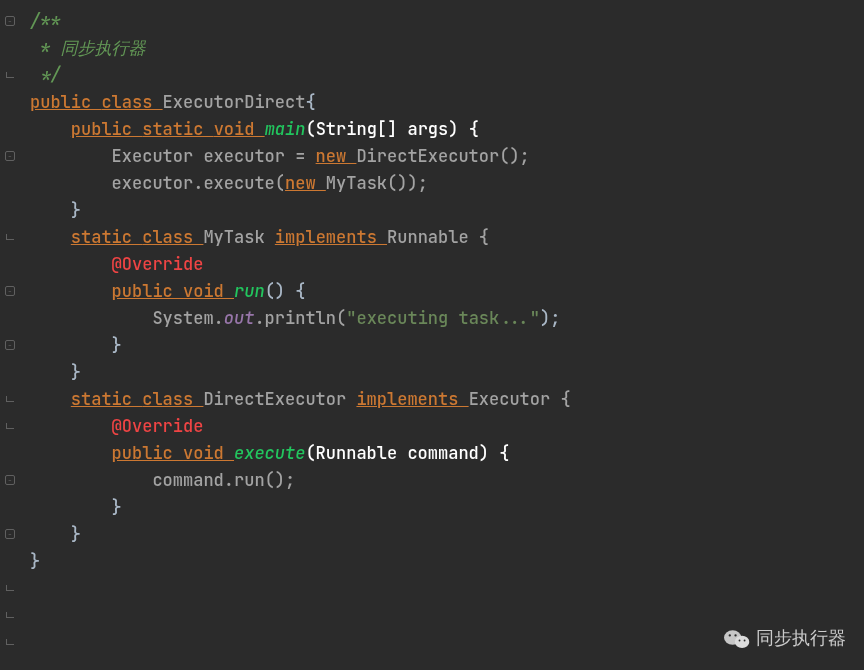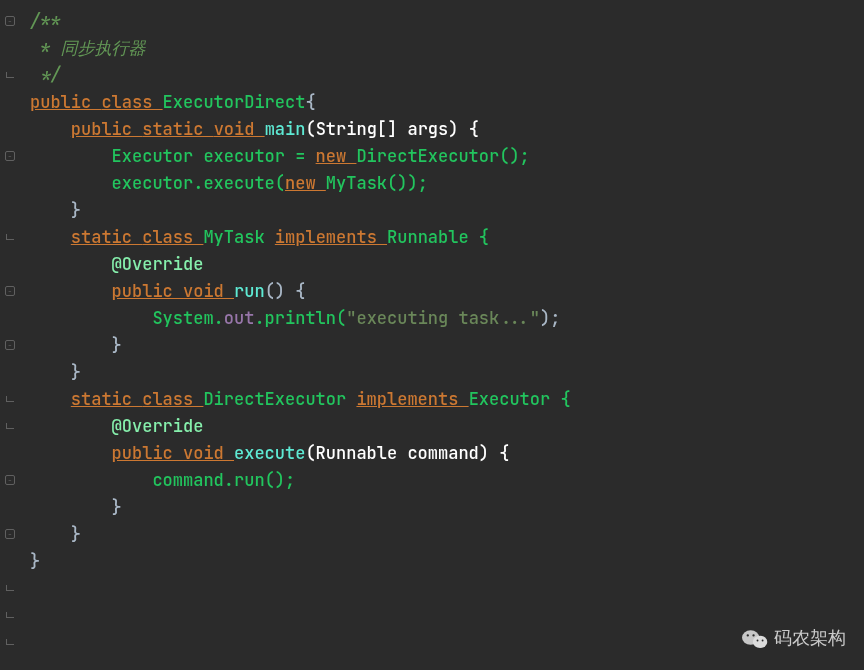--- a/index.html
+++ b/index.html
@@ -41,25 +41,25 @@
     padding-top: 8px;
     padding-left: 10px;
     white-space: pre;
     font-weight: 500;
   }
   .line { display: block; white-space: pre; }
 
   
   .c-comment { color: #629755; font-style: italic; }
   .c-keyword { color: #cc7832; text-decoration: underline; }
-  .c-class { color: #22c55e; }
-  .c-method { color: #5eead4; }
-  .c-annotation { color: #86efac; margin-top: 48px; }
+  .c-class { color: #a3a3a3; }
+  .c-method { color: #22c55e; font-style: italic; }
+  .c-annotation { color: #ef4444; margin-top: 48px; }
   .c-string { color: #6a8759; }
-  .c-static { color: #9876aa; }
+  .c-static { color: #9876aa; font-style: italic; }
   .c-punct { color: #a9b7c6; }
   .c-param { color: #ffffff; }
 
   .watermark {
     position: absolute;
     right: 18px;
     bottom: 18px;
     display: flex;
     align-items: center;
     gap: 6px;
@@ -140,14 +140,14 @@
   <span class="wm-icon">
     <svg viewBox="0 0 36 30" width="26" height="22">
       <ellipse cx="12" cy="13" rx="12" ry="10" fill="#d8d8d8"></ellipse>
       <ellipse cx="25" cy="19" rx="10" ry="8.5" fill="#f0f0f0"></ellipse>
       <circle cx="8" cy="10" r="1.6" fill="#2b2b2b"></circle>
       <circle cx="16" cy="10" r="1.6" fill="#2b2b2b"></circle>
       <circle cx="21.5" cy="17" r="1.3" fill="#2b2b2b"></circle>
       <circle cx="28.5" cy="17" r="1.3" fill="#2b2b2b"></circle>
     </svg>
   </span>
-  <span>码农架构</span>
+  <span>同步执行器</span>
 </div>
 
 </body></html>

